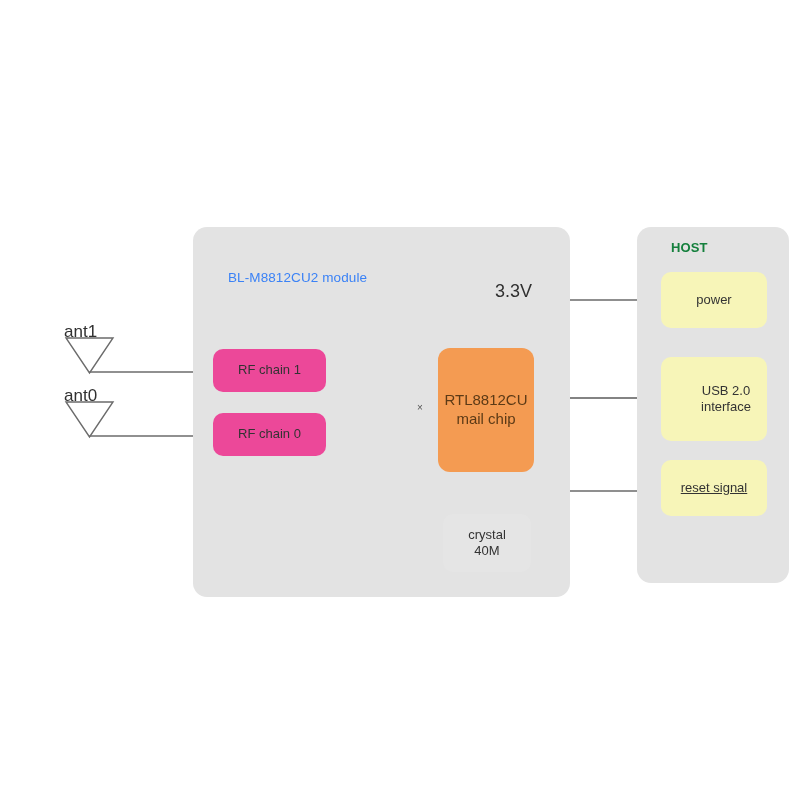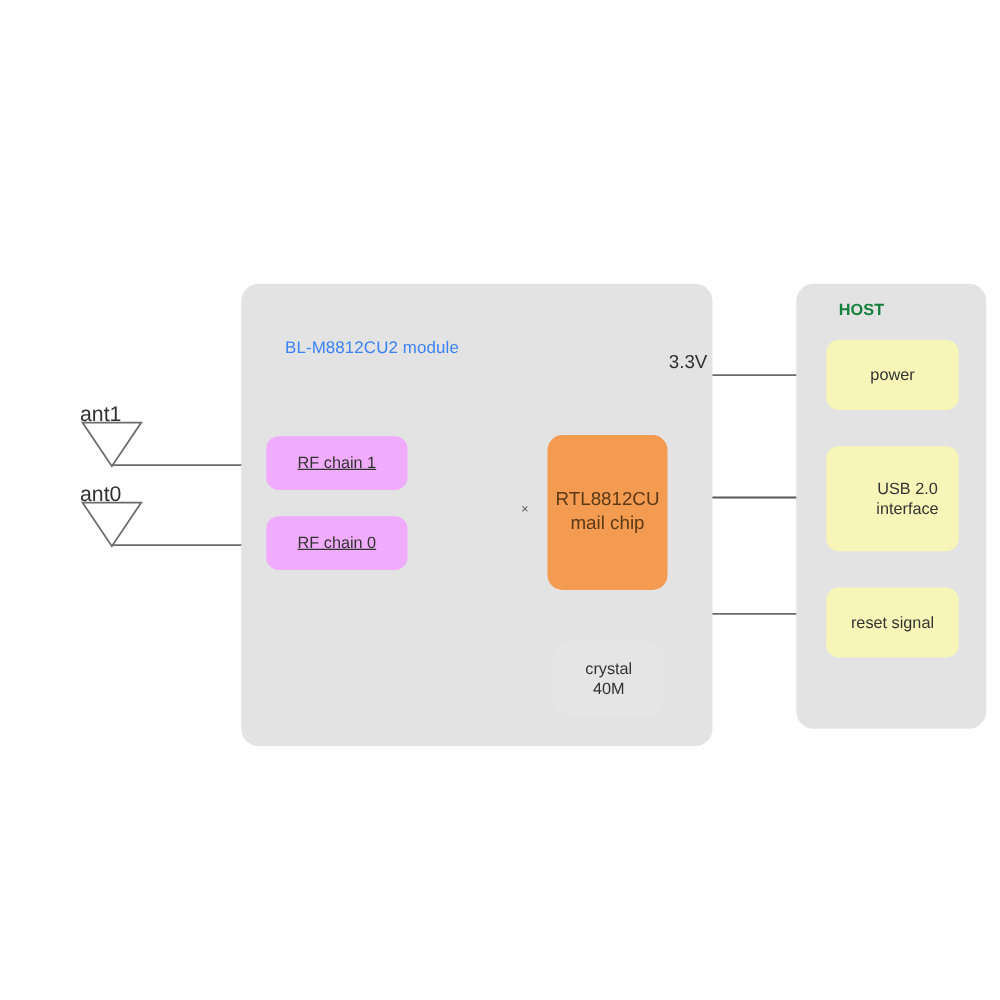--- a/index.html
+++ b/index.html
@@ -52,43 +52,43 @@
     border-radius: 10px;
     display: flex;
     align-items: center;
     justify-content: center;
     text-align: center;
     font-size: 13px;
     color: #333333;
     line-height: 1.25;
     box-sizing: border-box;
   }
-  .node.cyan   { background: #f0abfc; text-decoration: underline; }
+  .node.cyan   { background: #ec4899; }
   .node.orange { background: #f49b52; border-radius: 12px; }
   .node.green  { background: #e5e5e5; }
   .node.yellow { background: #f7f5b8; }
 
   #rf-chain-1 { left: 213px; top: 349px; width: 113px; height: 43px; }
   #rf-chain-0 { left: 213px; top: 413px; width: 113px; height: 43px; }
   #main-chip  { left: 438px; top: 348px; width: 96px; height: 124px;
                  font-size: 15px; color: #5c3a16; }
   #crystal    { left: 443px; top: 514px; width: 88px; height: 58px; }
   #power-box       { left: 661px; top: 272px; width: 106px; height: 56px; }
   #usb-box         { left: 661px; top: 357px; width: 106px; height: 84px; padding-left: 24px; }
-  #reset-box       { left: 661px; top: 470px; width: 106px; height: 56px; }
+  #reset-box       { left: 661px; top: 460px; width: 106px; height: 56px; text-decoration: underline; }
 
   .label {
     position: absolute;
     font-size: 17px;
     color: #303030;
     white-space: nowrap;
   }
   #ant1-label { left: 64px; top: 322px; }
   #ant0-label { left: 64px; top: 386px; }
-  #v33-label  { left: 495px; top: 281px; font-size: 15px; margin-left: 40px; }
+  #v33-label  { left: 495px; top: 281px; font-size: 18px; }
   #x-marker {
     left: 417px; top: 402px;
     font-size: 10px; color: #555;
   }
 </style>
 </head>
 <body>
 
 <svg id="canvas" viewBox="0 0 800 800" xmlns="http://www.w3.org/2000/svg">
   <defs>

